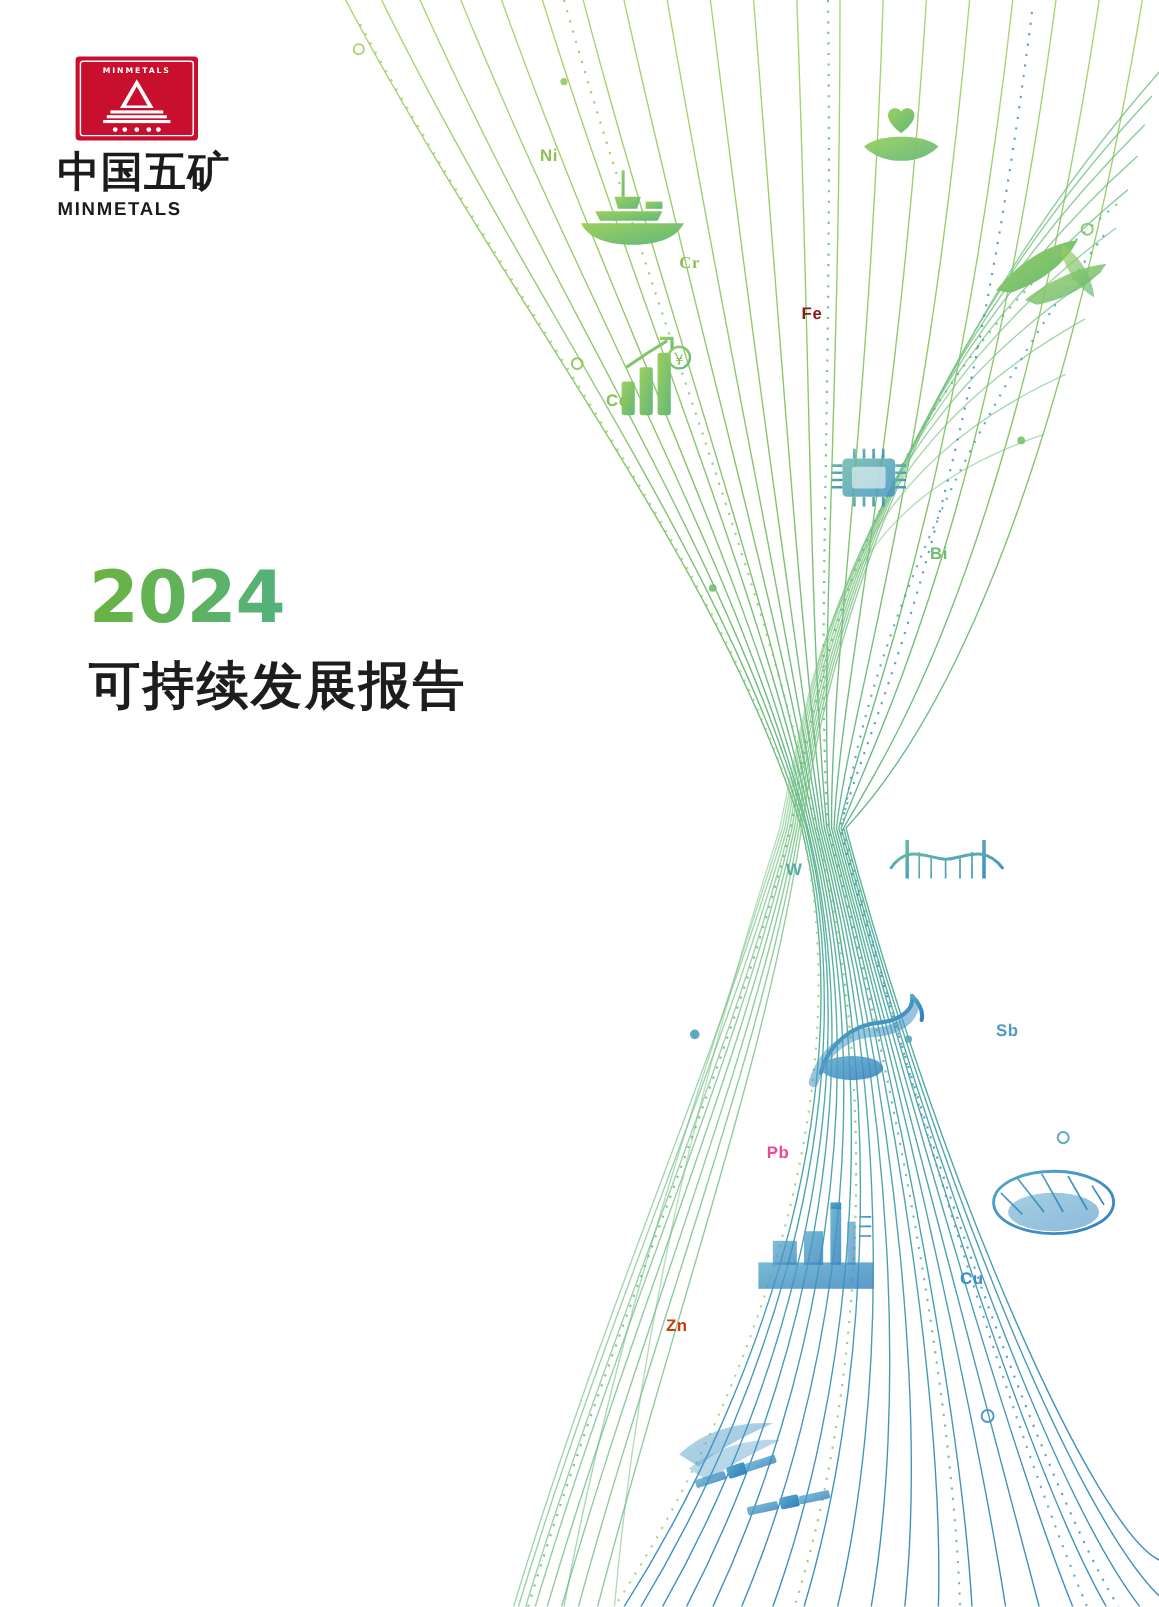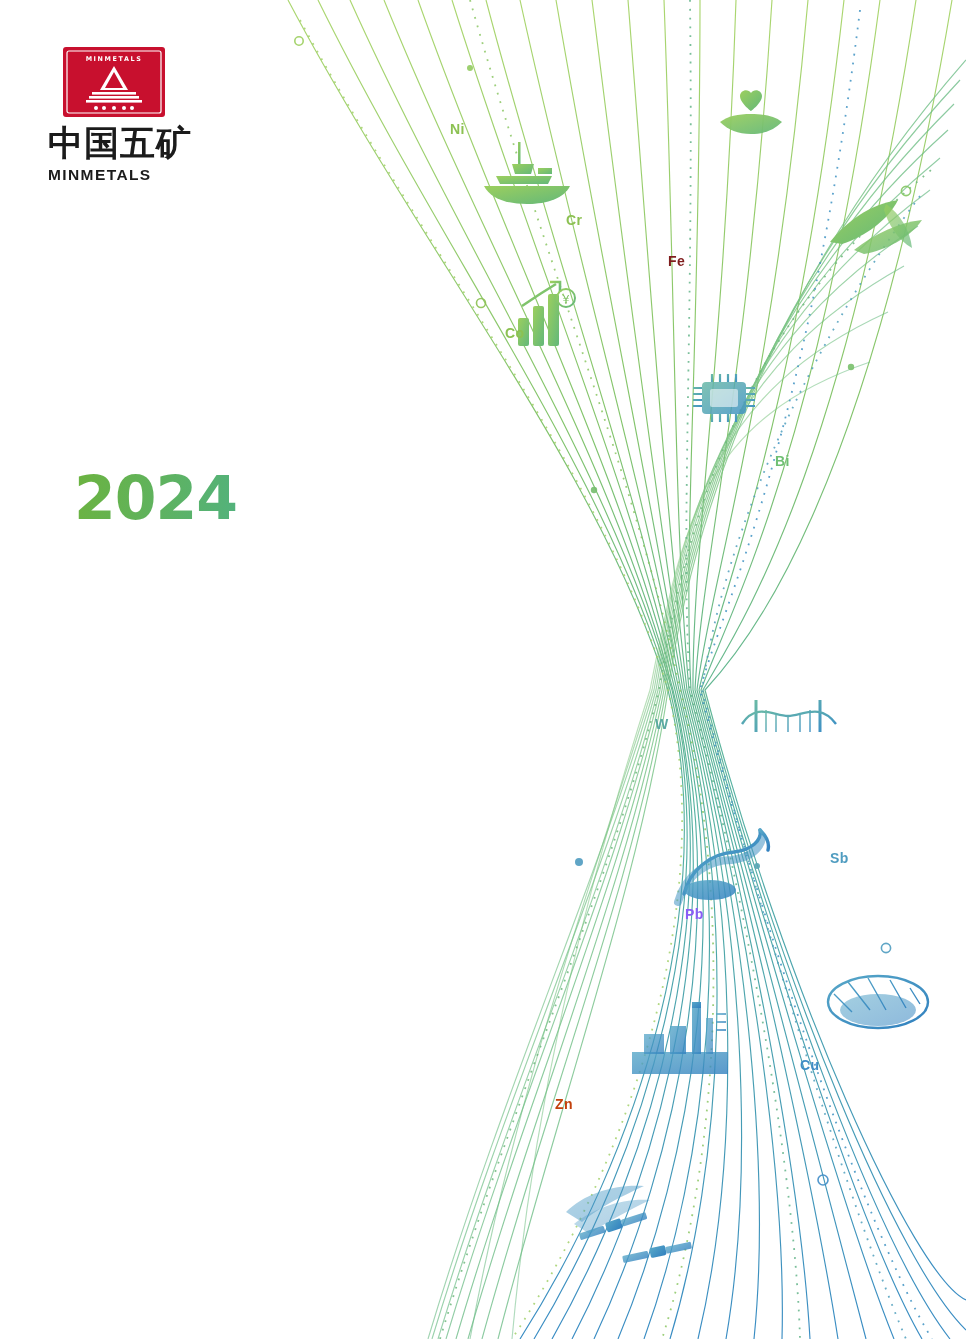--- a/index.html
+++ b/index.html
@@ -42,21 +42,21 @@
     margin-left: 14px;
   }
   .logo-mark .shield {
     position: absolute;
     left: 0; top: 0;
     width: 104px;
     height: 72px;
   }
   .logo-cn {
     margin-top: 8px;
-    font-family: Liberation Serif, serif;
+    font-family: Liberation Sans, sans-serif;
     font-weight: bold;
     font-size: 35px;
     letter-spacing: 1px;
     color: #1b1b1b;
     line-height: 1.05;
   }
   .logo-en {
     margin-top: 3px;
     font-size: 15.5px;
     font-weight: bold;
@@ -309,28 +309,29 @@
           <circle cx="70" cy="62" r="2"></circle>
         </g>
       </svg>
     </div>
     <div class="logo-cn">中国五矿</div>
     <div class="logo-en">MINMETALS</div>
   </div>
 
   <div class="title-block">
     <div class="year">2024</div>
+    <div class="report-title">可持续发展报告</div>
   </div>
 
   <div id="symbol-layer">
       <div class="sym" style="left: 450px; top: 121px; color: rgb(140, 193, 82);">Ni</div>
-      <div class="sym" style="left: 566px; top: 212px; color: rgb(140, 193, 82);">Cr</div>
+      <div class="sym" style="left: 566px; top: 212px; color: rgb(140, 193, 82); font-family: Liberation Serif, serif;">Cr</div>
       <div class="sym" style="left: 668px; top: 253px; color: #7f1d1d;">Fe</div>
       <div class="sym" style="left: 467px; top: 325px; color: rgb(140, 193, 82); margin-left: 38px;">Co</div>
       <div class="sym" style="left: 775px; top: 453px; color: rgb(111, 191, 115);">Bi</div>
       <div class="sym" style="left: 655px; top: 716px; color: rgb(90, 169, 162);">W</div>
       <div class="sym" style="left: 830px; top: 850px; color: rgb(79, 156, 192);">Sb</div>
-      <div class="sym" style="left: 639px; top: 906px; color: #8b5cf6; margin-left: 46px;">Pb</div>
+      <div class="sym" style="left: 639px; top: 952px; color: #ec4899;">Pb</div>
       <div class="sym" style="left: 800px; top: 1057px; color: rgb(63, 140, 198);">Cu</div>
       <div class="sym" style="left: 555px; top: 1096px; color: #c2410c;">Zn</div>
     </div>
 
 </div>
 
 </body></html>

